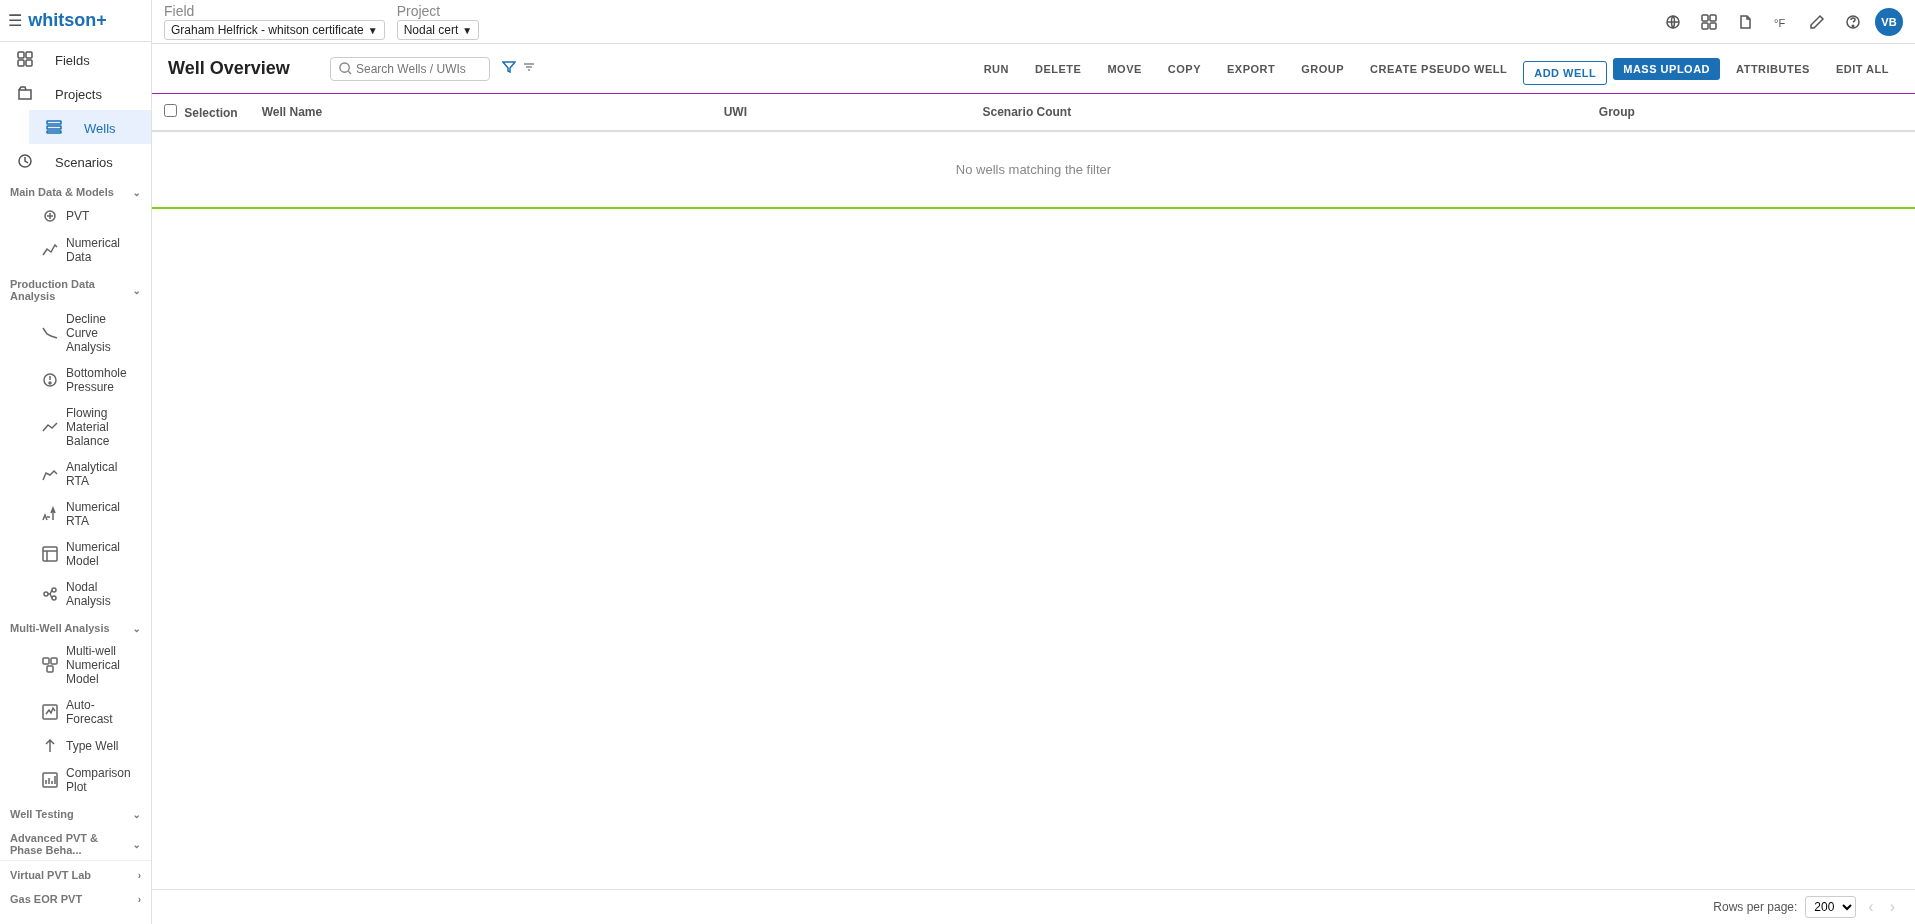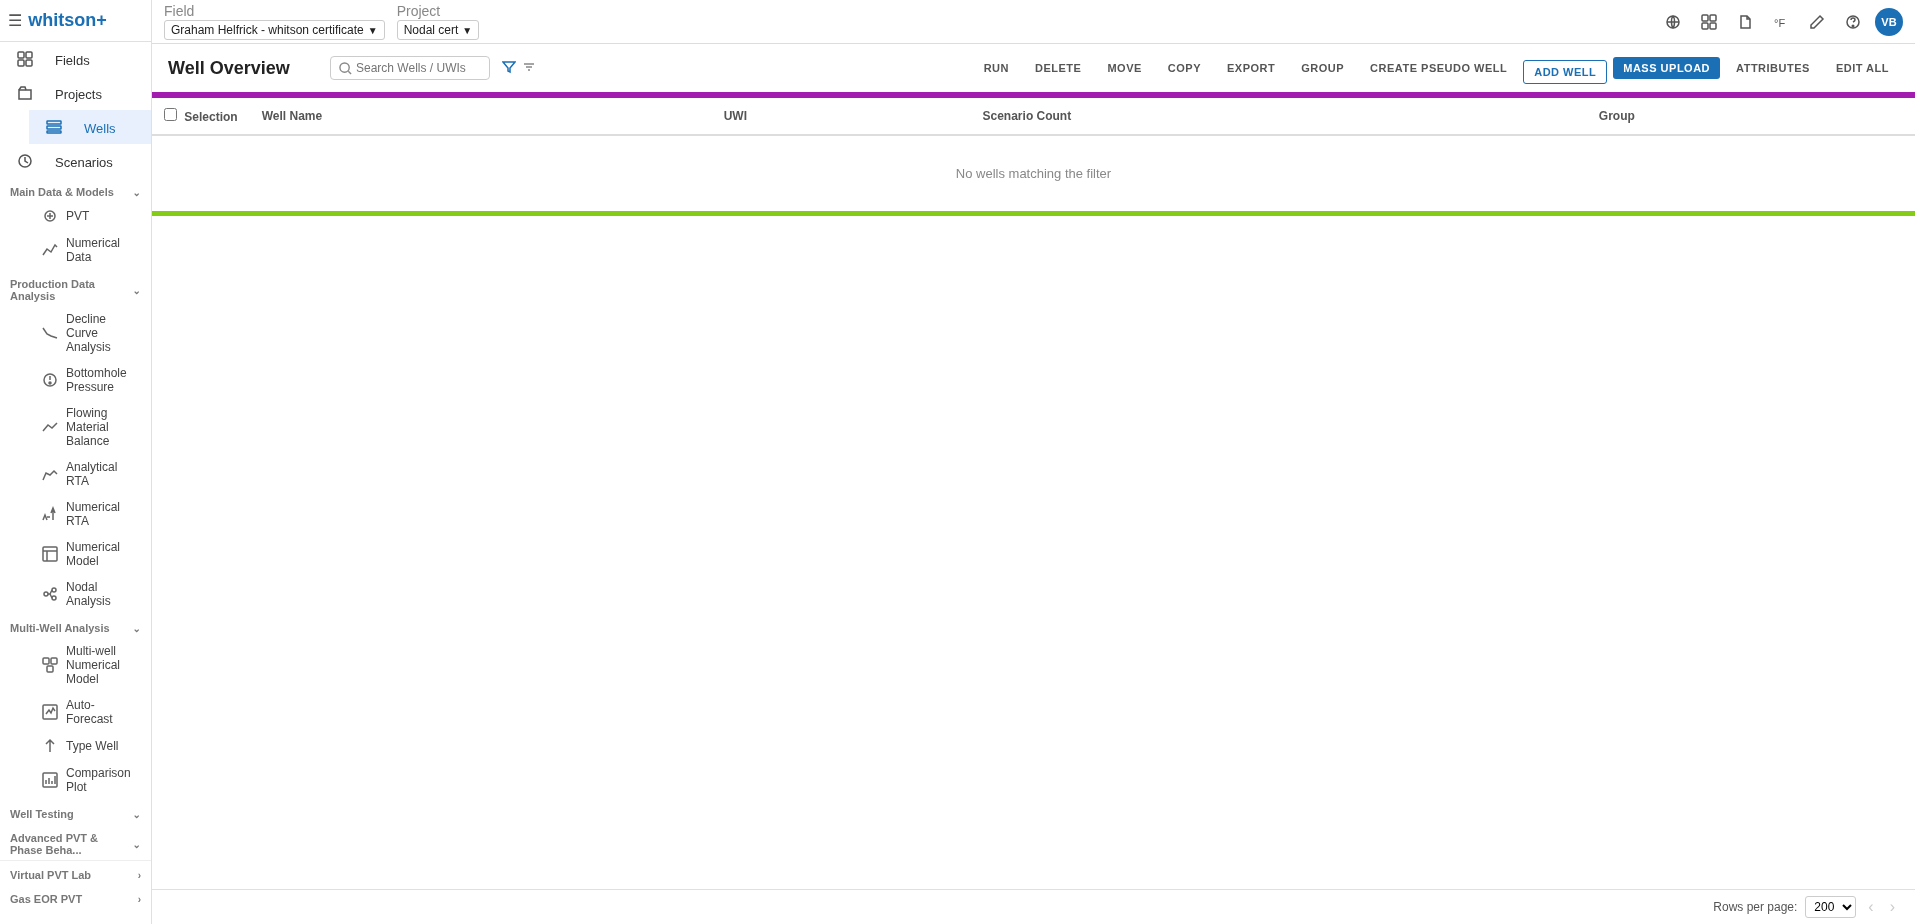--- a/index.html
+++ b/index.html
@@ -113,21 +113,21 @@
       color: #fff;
       display: flex; align-items: center; justify-content: center;
       font-size: 11px;
       font-weight: bold;
       cursor: pointer;
     }
 
     
     #content-header {
       background: #fff;
-      border-bottom: 6px solid #a21caf;
+      border-bottom: 1px solid #a21caf;
       display: flex;
       align-items: center;
       padding: 8px 16px;
       gap: 12px;
       min-height: 50px;
     }
     .page-title { font-size: 18px; font-weight: 600; color: #222; min-width: 150px; }
     .search-box {
       display: flex;
       align-items: center;
@@ -190,21 +190,21 @@
       text-align: left;
       padding: 10px 12px;
       font-size: 12px;
       font-weight: 600;
       color: #555;
       white-space: nowrap;
     }
     tbody tr td {
       padding: 10px 12px;
       color: #444;
-      border-bottom: 5px solid #84cc16;
+      border-bottom: 2px solid #84cc16;
     }
     .no-data-row td {
       text-align: center;
       color: #888;
       padding: 30px;
       font-size: 13px;
     }
     .checkbox-cell { width: 40px; }
     input[type="checkbox"] { cursor: pointer; }
 

